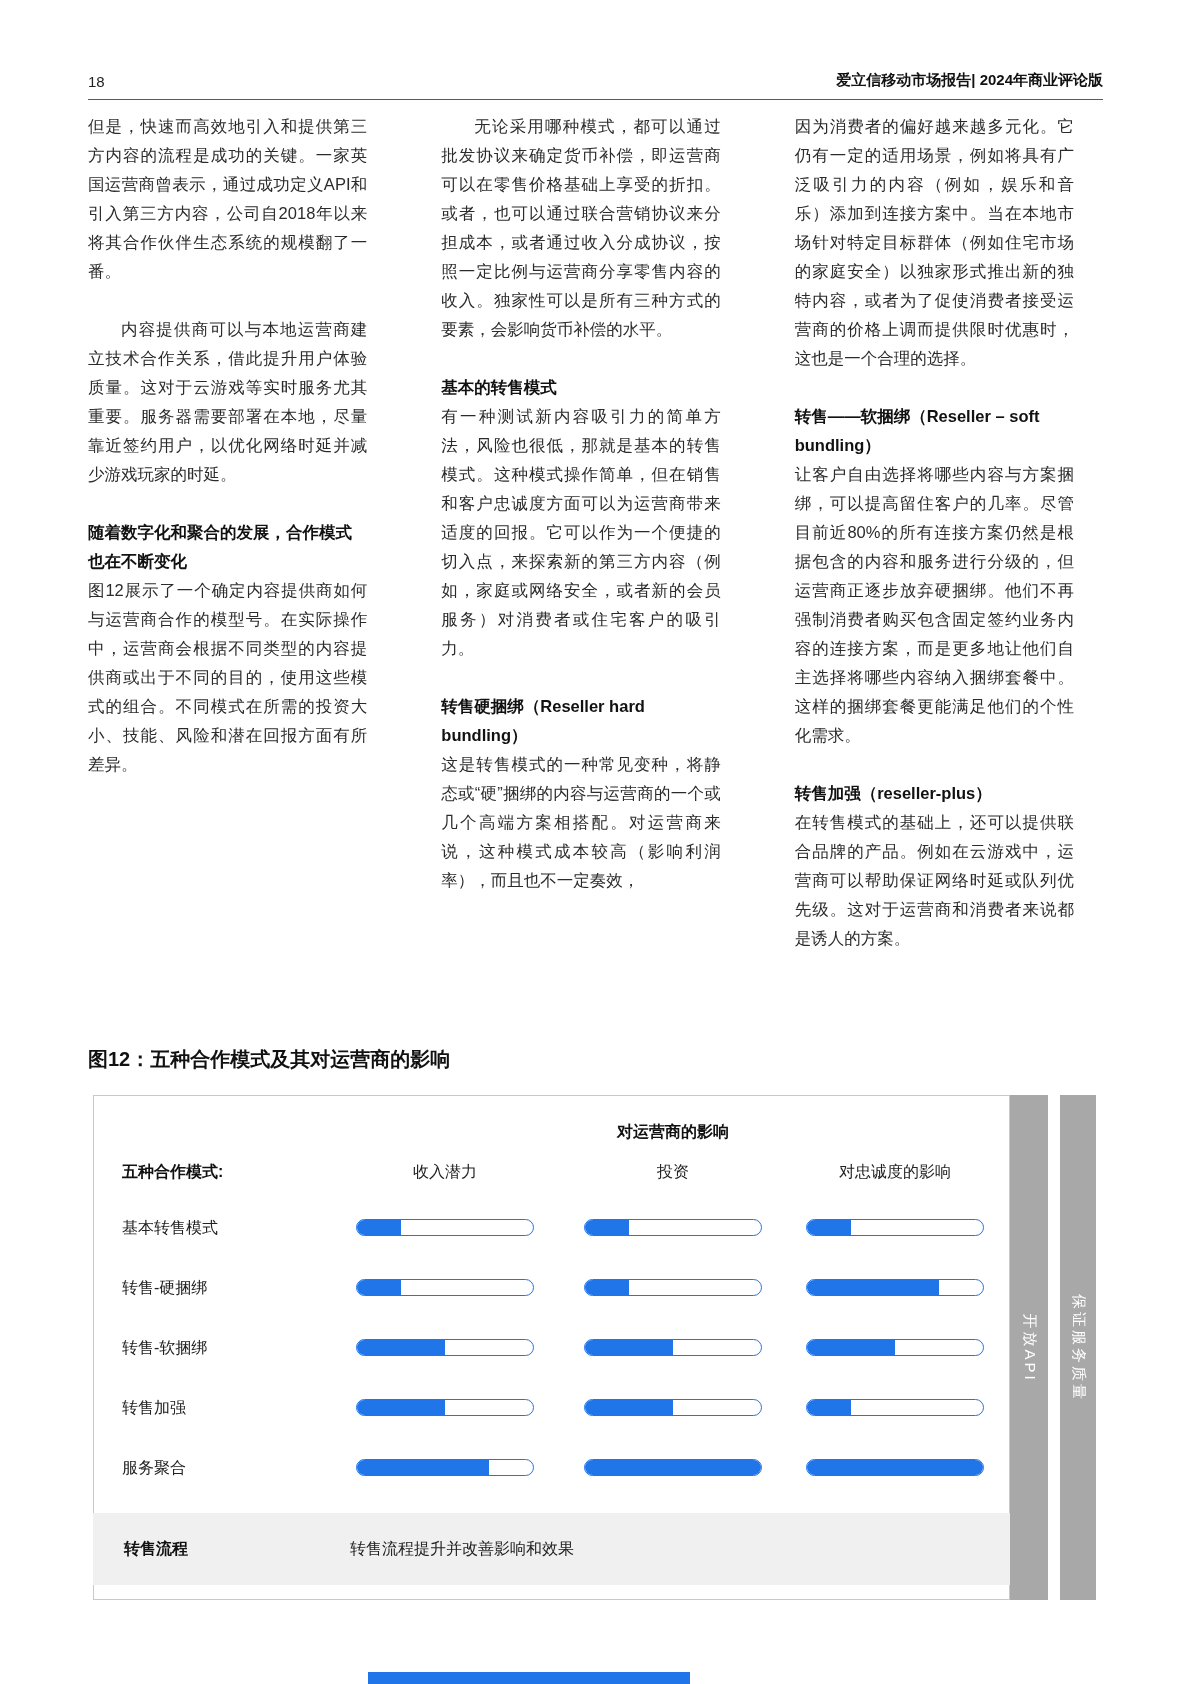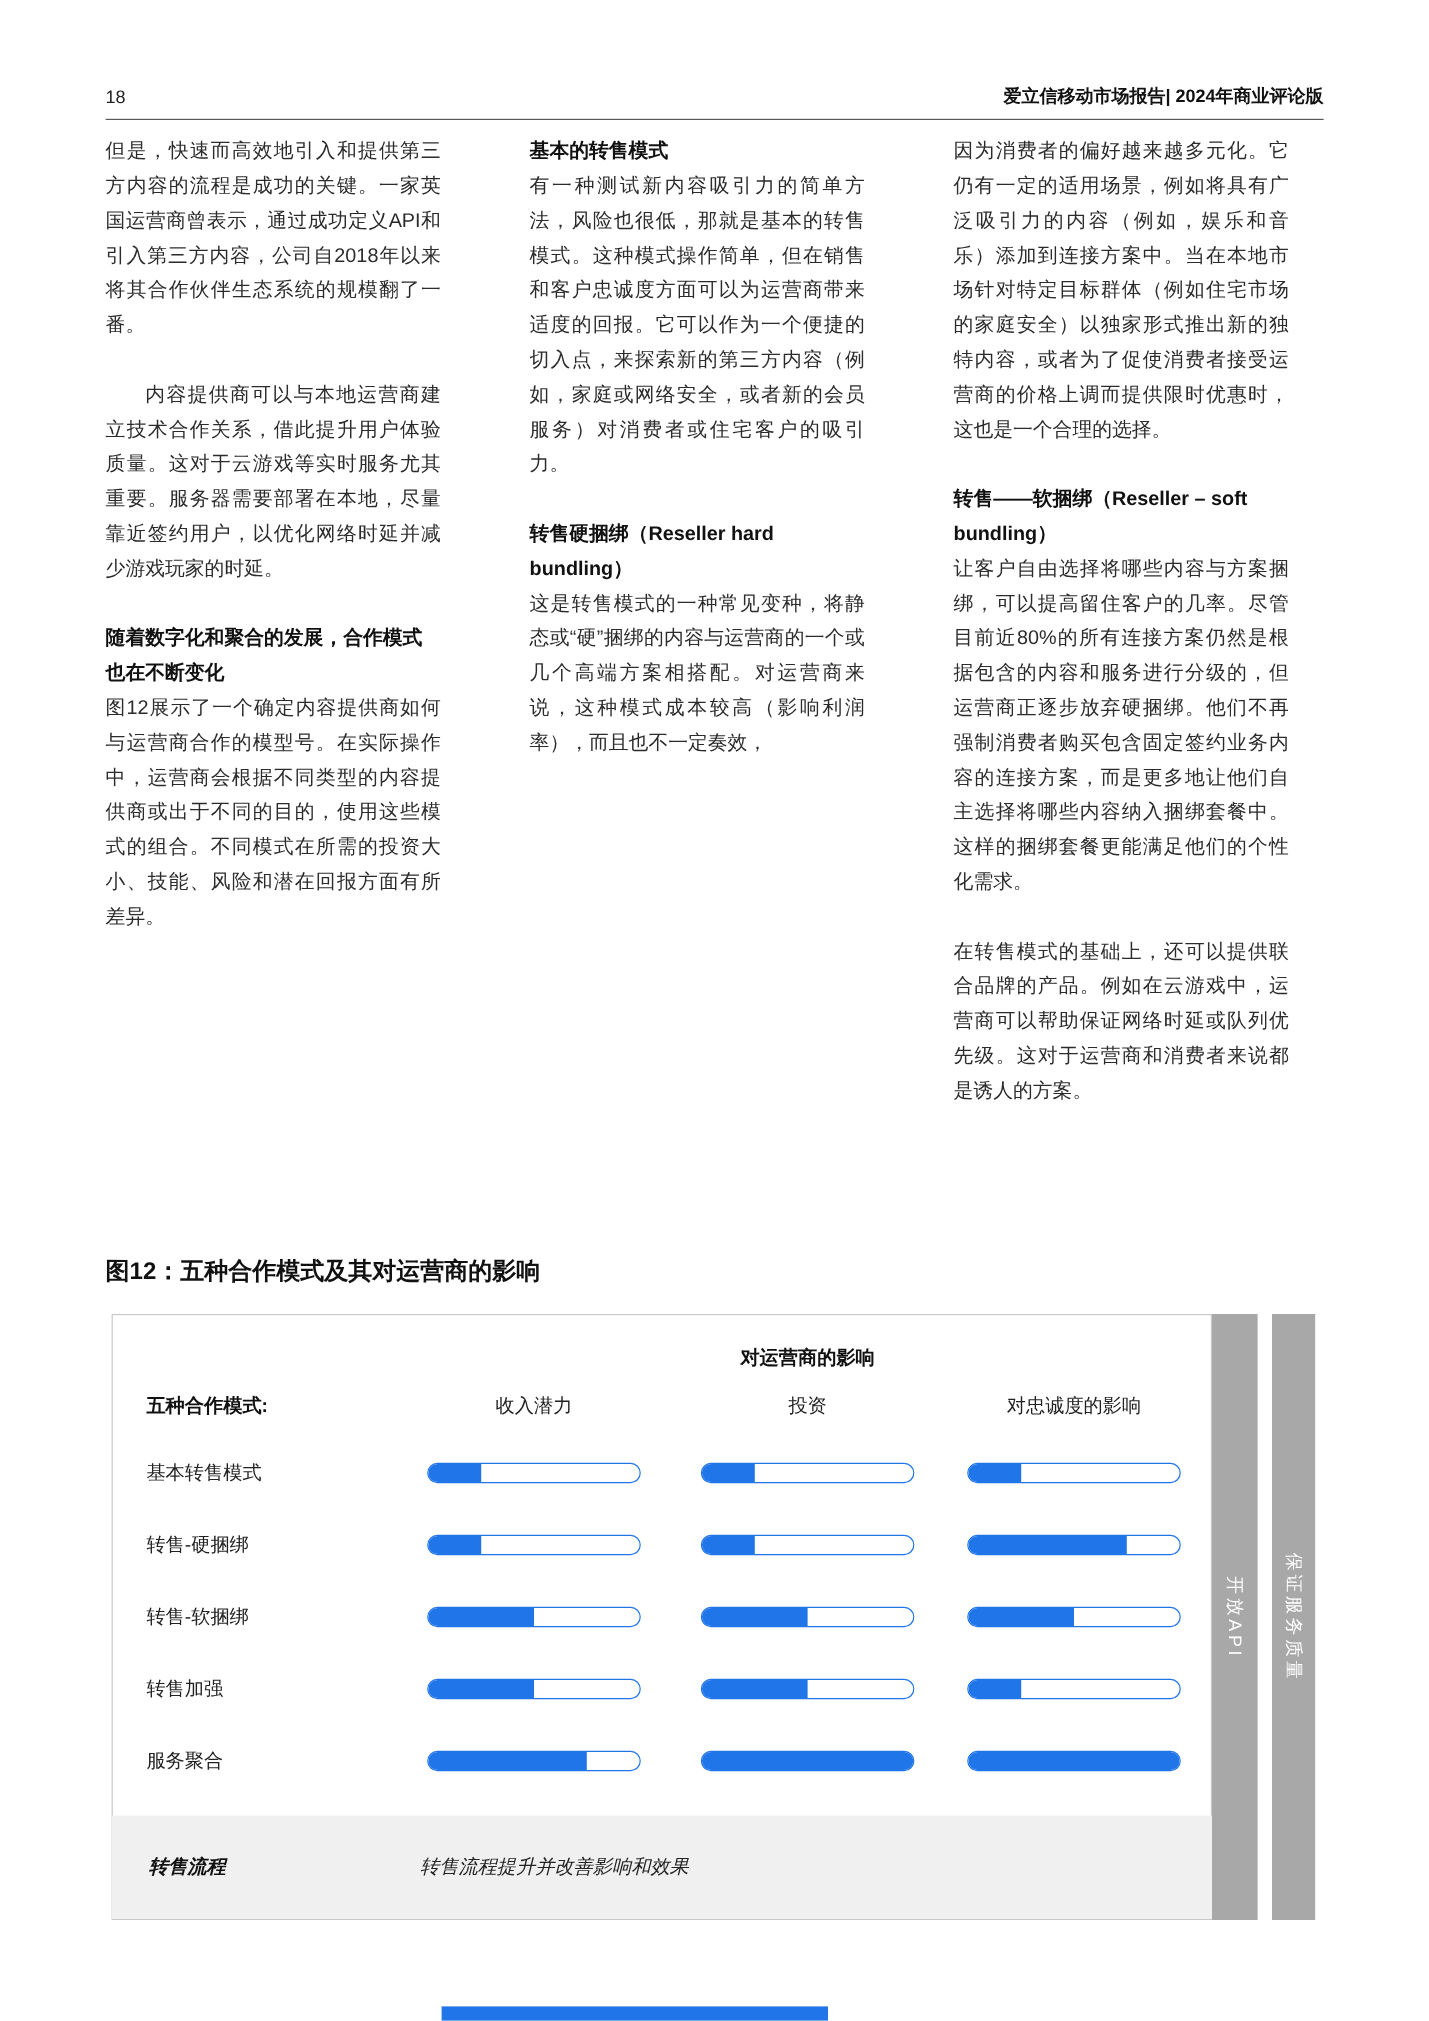--- a/index.html
+++ b/index.html
@@ -69,23 +69,22 @@
     font-size:16px;color:#222;white-space:nowrap;
   }
   .bar{
     position:absolute;top:0;width:178px;height:17px;
     border:1.5px solid #2075e8;border-radius:9px;
     background:#fff;box-sizing:border-box;overflow:hidden;
   }
   .bar0{left:263px}.bar1{left:491px}.bar2{left:713px}
   .fill{height:100%;background:#2075e8;}
   .chart-footer{
-    position:absolute;left:0;top:418px;width:917px;height:86px;
+    position:absolute;left:0;top:418px;width:917px;height:72px;
     background:#f0f0f0;
-    font-style:italic;
   }
   .footer-label{
     position:absolute;left:31px;top:50%;transform:translateY(-50%);
     font-size:16px;font-weight:bold;color:#111;
   }
   .footer-text{
     position:absolute;left:257px;top:50%;transform:translateY(-50%);
     font-size:16px;color:#222;
   }
   .side-bar{
@@ -112,29 +111,31 @@
 </header>
 
 <main class="cols">
     <div class="col">
       <p>但是，快速而高效地引入和提供第三方内容的流程是成功的关键。一家英国运营商曾表示，通过成功定义API和引入第三方内容，公司自2018年以来将其合作伙伴生态系统的规模翻了一番。</p>
       <p class="ind">内容提供商可以与本地运营商建立技术合作关系，借此提升用户体验质量。这对于云游戏等实时服务尤其重要。服务器需要部署在本地，尽量靠近签约用户，以优化网络时延并减少游戏玩家的时延。</p>
       <h3>随着数字化和聚合的发展，合作模式也在不断变化</h3>
       <p>图12展示了一个确定内容提供商如何与运营商合作的模型号。在实际操作中，运营商会根据不同类型的内容提供商或出于不同的目的，使用这些模式的组合。不同模式在所需的投资大小、技能、风险和潜在回报方面有所差异。</p>
     </div>
     <div class="col">
+      <p class="ind">无论采用哪种模式，都可以通过批发协议来确定货币补偿，即运营商可以在零售价格基础上享受的折扣。或者，也可以通过联合营销协议来分担成本，或者通过收入分成协议，按照一定比例与运营商分享零售内容的收入。独家性可以是所有三种方式的要素，会影响货币补偿的水平。</p>
       <h3>基本的转售模式</h3>
       <p>有一种测试新内容吸引力的简单方法，风险也很低，那就是基本的转售模式。这种模式操作简单，但在销售和客户忠诚度方面可以为运营商带来适度的回报。它可以作为一个便捷的切入点，来探索新的第三方内容（例如，家庭或网络安全，或者新的会员服务）对消费者或住宅客户的吸引力。</p>
       <h3>转售硬捆绑（Reseller hard bundling）</h3>
       <p>这是转售模式的一种常见变种，将静态或“硬”捆绑的内容与运营商的一个或几个高端方案相搭配。对运营商来说，这种模式成本较高（影响利润率），而且也不一定奏效，</p>
     </div>
     <div class="col">
       <p>因为消费者的偏好越来越多元化。它仍有一定的适用场景，例如将具有广泛吸引力的内容（例如，娱乐和音乐）添加到连接方案中。当在本地市场针对特定目标群体（例如住宅市场的家庭安全）以独家形式推出新的独特内容，或者为了促使消费者接受运营商的价格上调而提供限时优惠时，这也是一个合理的选择。</p>
       <h3>转售——软捆绑（Reseller – soft bundling）</h3>
       <p>让客户自由选择将哪些内容与方案捆绑，可以提高留住客户的几率。尽管目前近80%的所有连接方案仍然是根据包含的内容和服务进行分级的，但运营商正逐步放弃硬捆绑。他们不再强制消费者购买包含固定签约业务内容的连接方案，而是更多地让他们自主选择将哪些内容纳入捆绑套餐中。这样的捆绑套餐更能满足他们的个性化需求。</p>
+      <h3>转售加强（reseller-plus）</h3>
       <p>在转售模式的基础上，还可以提供联合品牌的产品。例如在云游戏中，运营商可以帮助保证网络时延或队列优先级。这对于运营商和消费者来说都是诱人的方案。</p>
     </div>
   </main>
 
 <div class="figure-title">图12：五种合作模式及其对运营商的影响</div>
 
 <section class="chart">
   <div class="chart-white"></div>
   <div class="group-header">对运营商的影响</div>
   <div class="models-header">五种合作模式:</div>

